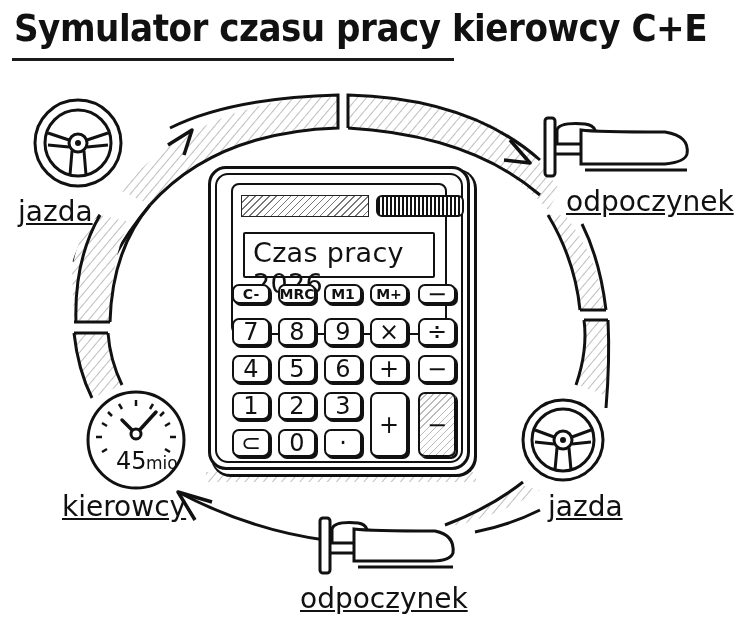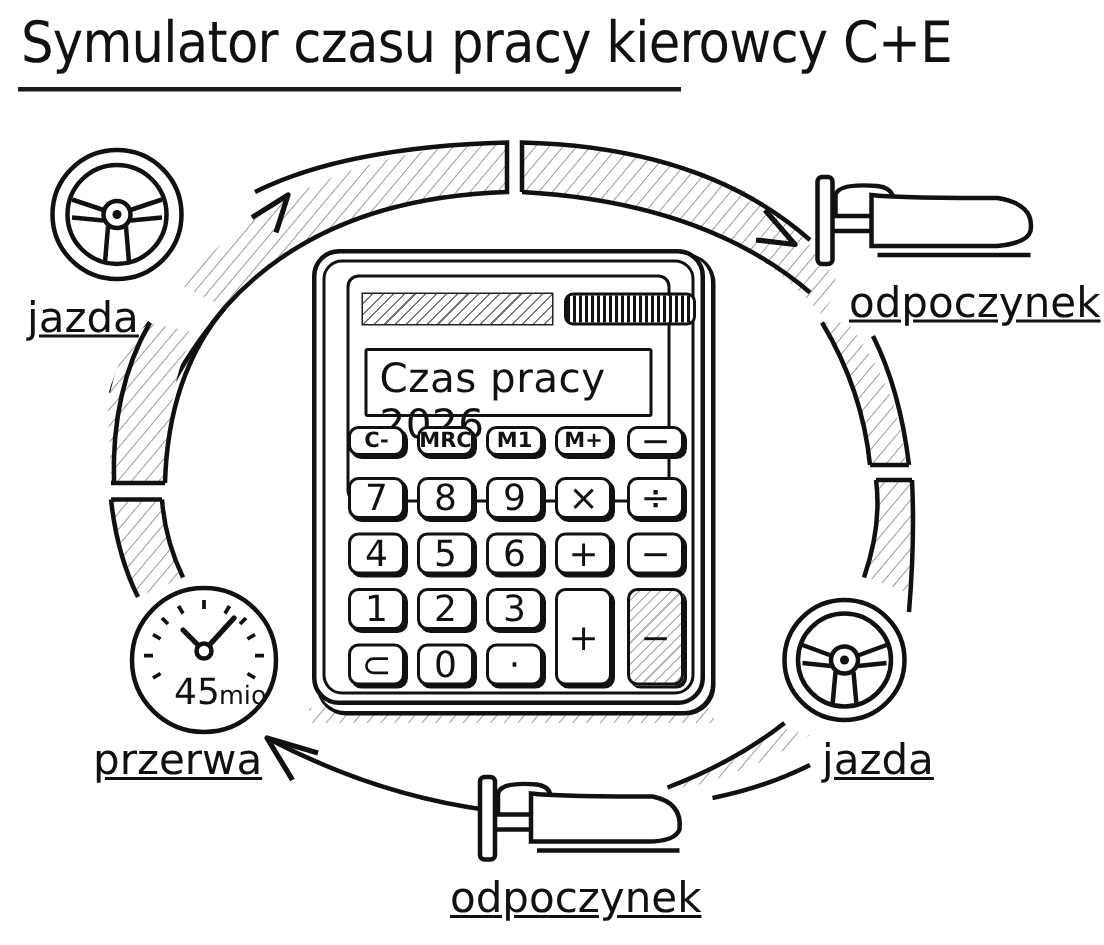--- a/index.html
+++ b/index.html
@@ -1,20 +1,20 @@
 <!DOCTYPE html>
 <html><head>
 <meta charset="utf-8">
 <style>
   html, body { margin:0; padding:0; background:#ffffff; }
   body { width:736px; height:630px; position:relative; overflow:hidden;
          font-family:"DejaVu Sans","Liberation Sans",sans-serif; color:#111; }
   .title { position:absolute; left:14px; top:6px; font-size:38px; letter-spacing:-0.5px;
            font-family:"DejaVu Sans Condensed","DejaVu Sans","Liberation Sans",sans-serif;
-           font-stretch:condensed; color:#111; white-space:nowrap; }
+           font-stretch:condensed; color:#111; white-space:nowrap;font-weight:bold; }
   .title-underline { position:absolute; left:12px; top:58px; width:442px; height:0;
            border-top:3px solid #1a1a1a; }
   svg.scene { position:absolute; left:0; top:0; }
   .label { position:absolute; font-size:28px; color:#111; white-space:nowrap;text-decoration:underline; }
   .calc { position:absolute; left:208px; top:166px; width:262px; height:304px; }
   .calc-body { position:absolute; inset:0; border:3px solid #111; border-radius:18px;
                background:#fff; box-shadow: 4px 4px 0 0 #fff, 5px 5px 0 2px #111; }
   .calc-inner { position:absolute; left:7px; top:7px; right:7px; bottom:7px;
                border:2px solid #111; border-radius:13px; }
   .top-panel { position:absolute; left:14px; top:8px; right:14px; height:148px;
@@ -153,21 +153,21 @@
 
   <g>
     <rect x="206" y="472" width="270" height="10" fill="url(#hatch)"></rect>
   </g>
 </svg>
 
 <div class="label" style="left:18px; top:195px;">jazda</div>
 <div class="label" style="left:566px; top:185px;">odpoczynek</div>
 <div class="label" style="left:548px; top:490px;">jazda</div>
 <div class="label" style="left:300px; top:582px;">odpoczynek</div>
-<div class="label" style="left:62px; top:490px;">przerwa</div>
+<div class="label" style="left:62px; top:490px;">kierowcy</div>
 
 <div class="calc">
   <div class="calc-body"></div>
   <div class="calc-inner">
     <div class="top-panel">
       <div class="solar-hatch"></div>
       <div class="solar"></div>
       <div class="display">
         <span class="display-text">Czas pracy 2026</span>
       </div>

